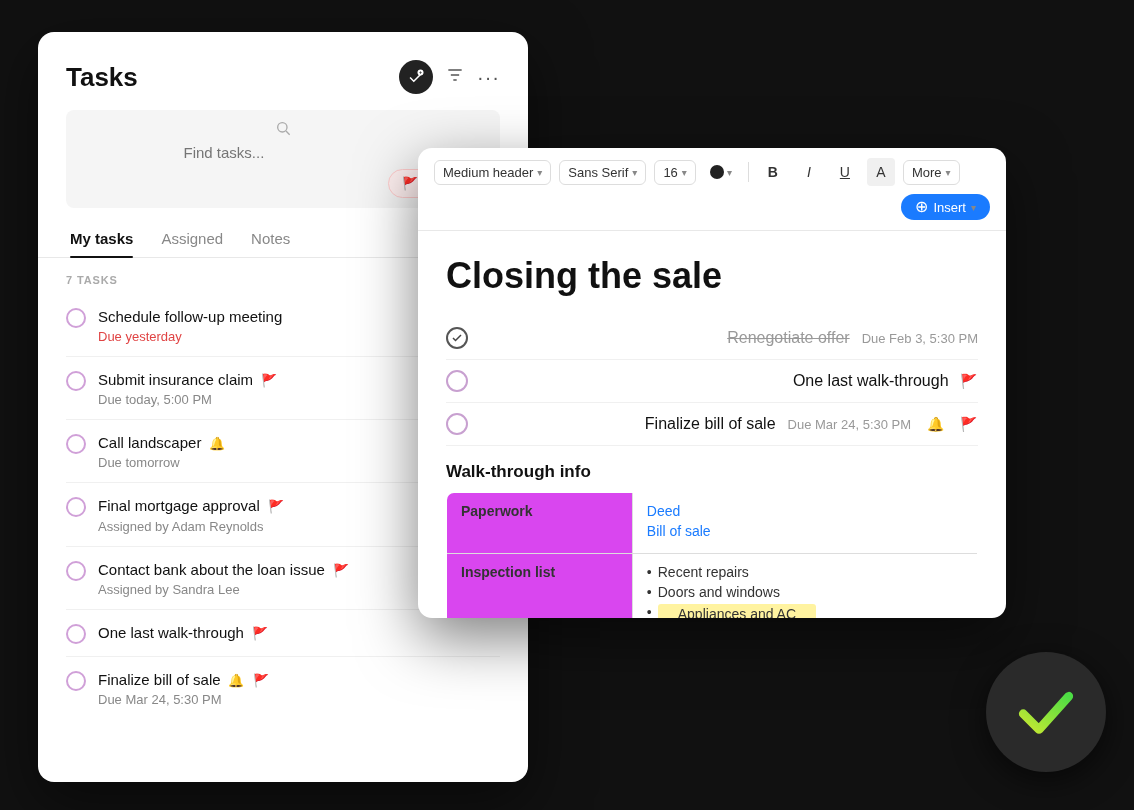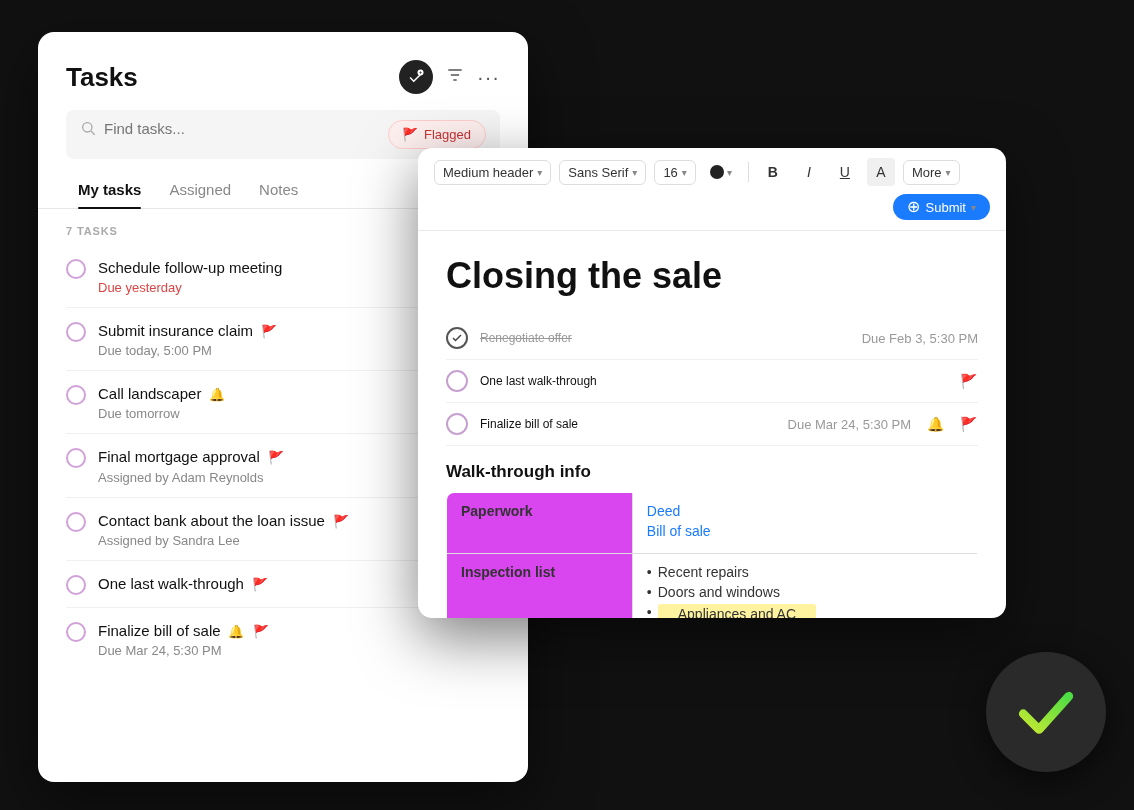--- a/index.html
+++ b/index.html
@@ -71,25 +71,26 @@
 
     .filter-icon, .more-icon {
       color: #555;
       cursor: pointer;
       font-size: 18px;
     }
 
     .search-bar {
       margin: 0 28px 12px;
       display: flex;
-      align-items: flex-start;
+      align-items: center;
       background: #f5f5f5;
       border-radius: 8px;
       padding: 10px 14px;
       gap: 8px;
+      flex-direction: column;
     }
 
     .search-bar input {
       border: none;
       background: transparent;
       font-size: 15px;
       color: #888;
       outline: none;
       flex: 1;
     }
@@ -104,21 +105,21 @@
       color: #cc3333;
       display: flex;
       align-items: center;
       gap: 5px;
       cursor: pointer;
       white-space: nowrap;
     }
 
     .tabs {
       display: flex;
-      padding: 0 40px;
+      padding: 0 32px;
       border-bottom: 1px solid #e8e8e8;
       gap: 0;
     }
 
     .tab {
       padding: 10px 0;
       margin-right: 28px;
       font-size: 15px;
       color: #888;
       cursor: pointer;
@@ -339,23 +340,24 @@
 
     .circle-empty {
       width: 22px;
       height: 22px;
       border: 2px solid #c8a0d0;
       border-radius: 50%;
       flex-shrink: 0;
     }
 
     .task-row-name {
-      font-size: 12px;
+      font-size: 16px;
       color: #111;
       flex: 1;
+      text-align: right;
     }
 
     .task-row-name.strikethrough {
       text-decoration: line-through;
       color: #999;
     }
 
     .task-row-due {
       font-size: 13px;
       color: #999;
@@ -597,21 +599,21 @@
       <div class="toolbar-btn bold">B</div>
       <div class="toolbar-btn italic">I</div>
       <div class="toolbar-btn" style="text-decoration:underline;">U</div>
       <div class="toolbar-btn" style="color:#333;background:#f0f0f0">A</div>
       <div class="toolbar-select">
         <span>More</span>
         <span class="chevron-down">▾</span>
       </div>
       <div class="insert-btn">
         <span style="font-size:16px;line-height:1">⊕</span>
-        <span>Submit</span>
+        <span>Insert</span>
         <span class="chevron-down">▾</span>
       </div>
     </div>
 
     <div class="doc-content">
       <div class="doc-title">Closing the sale</div>
 
       <div class="task-row">
         <div class="circle-check completed">
           <svg width="12" height="12" viewBox="0 0 24 24" fill="none" stroke="#444" stroke-width="3">

